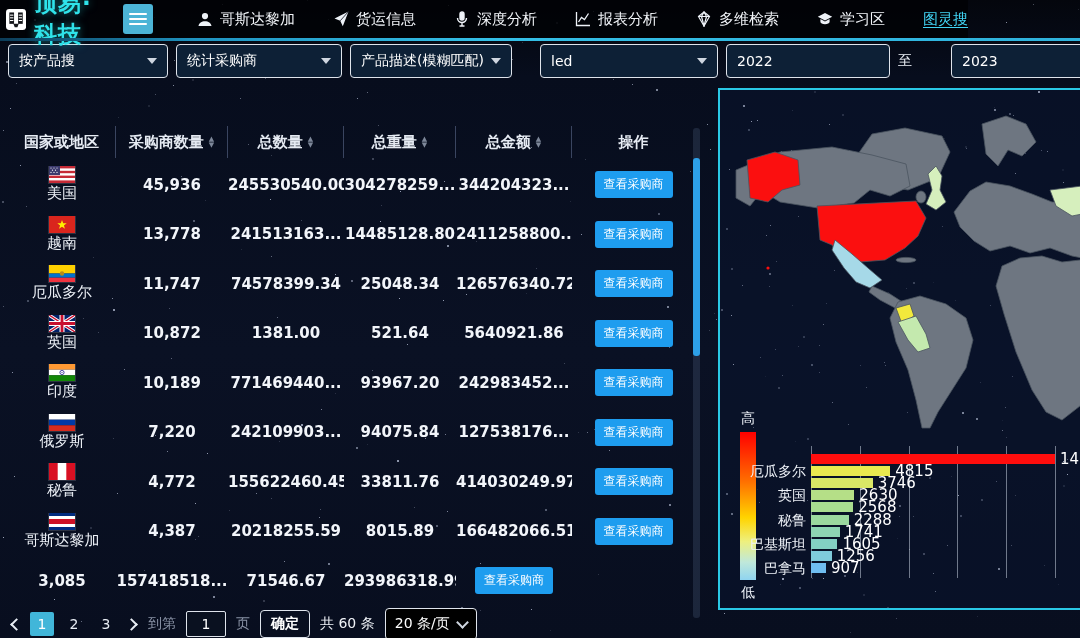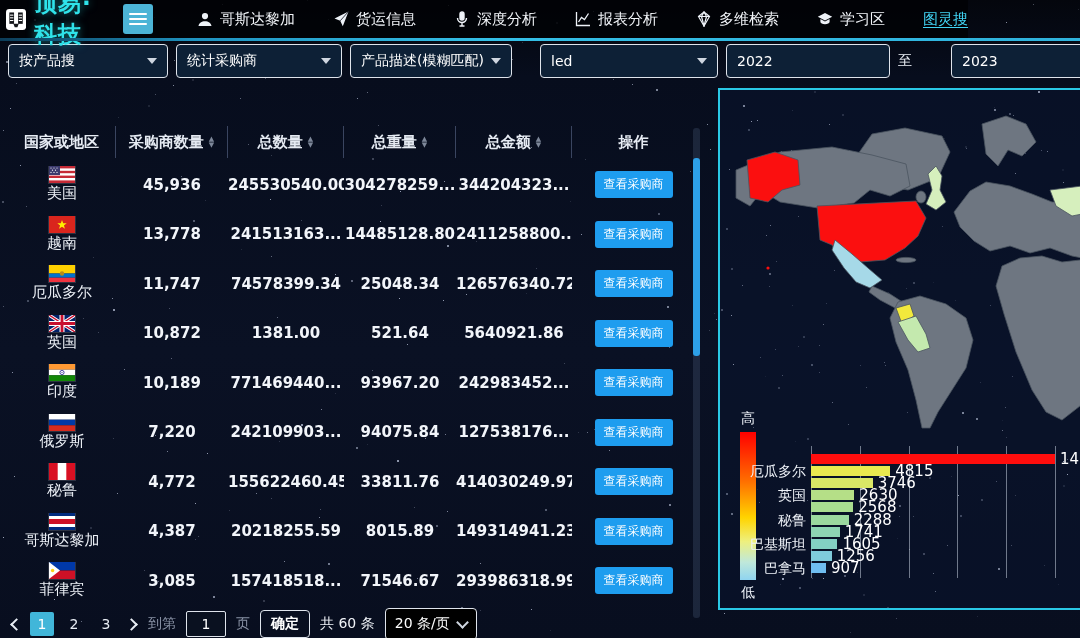--- a/index.html
+++ b/index.html
@@ -651,35 +651,24 @@
               <rect width="26" height="17" fill="#002b7f"></rect>
               <rect y="3" width="26" height="11" fill="#fff"></rect>
               <rect y="6" width="26" height="5" fill="#ce1126"></rect>
             </svg>
           </span>
           <span class="cname">哥斯达黎加</span>
         </div>
         <div class="td">4,387</div>
         <div class="td">20218255.59</div>
         <div class="td">8015.89</div>
-        <div class="td">149314941.23</div>
+        <div class="td">166482066.51</div>
         <div class="td"><button class="view-btn">查看采购商</button></div>
       </div>
       <div class="tr">
-        <div class="td country">
-          <span style="width: 26px; height: 17px; display: block;">
-            <svg viewBox="0 0 26 17">
-              <rect width="26" height="8.5" fill="#0038a8"></rect>
-              <rect y="8.5" width="26" height="8.5" fill="#ce1126"></rect>
-              <polygon points="0,0 11,8.5 0,17" fill="#fff"></polygon>
-              <circle cx="3.6" cy="8.5" r="1.7" fill="#fcd116"></circle>
-            </svg>
-          </span>
-          <span class="cname">菲律宾</span>
-        </div>
         <div class="td">3,085</div>
         <div class="td">157418518...</div>
         <div class="td">71546.67</div>
         <div class="td">293986318.99</div>
         <div class="td"><button class="view-btn">查看采购商</button></div>
       </div>
     </div>
   <div class="vscroll">
       <div class="thumb"></div>
     </div>

